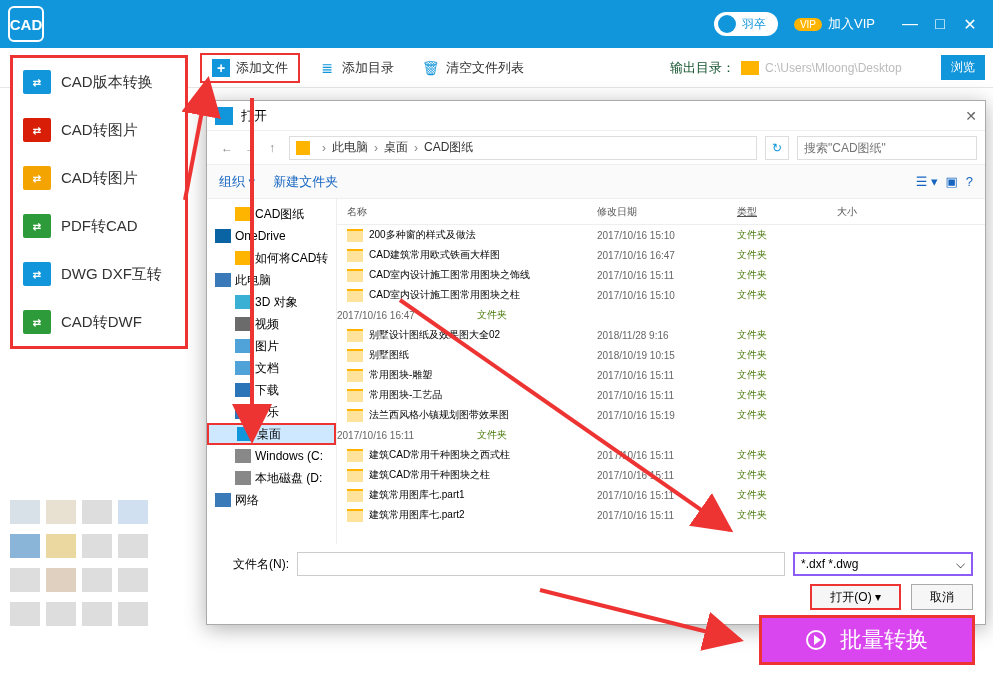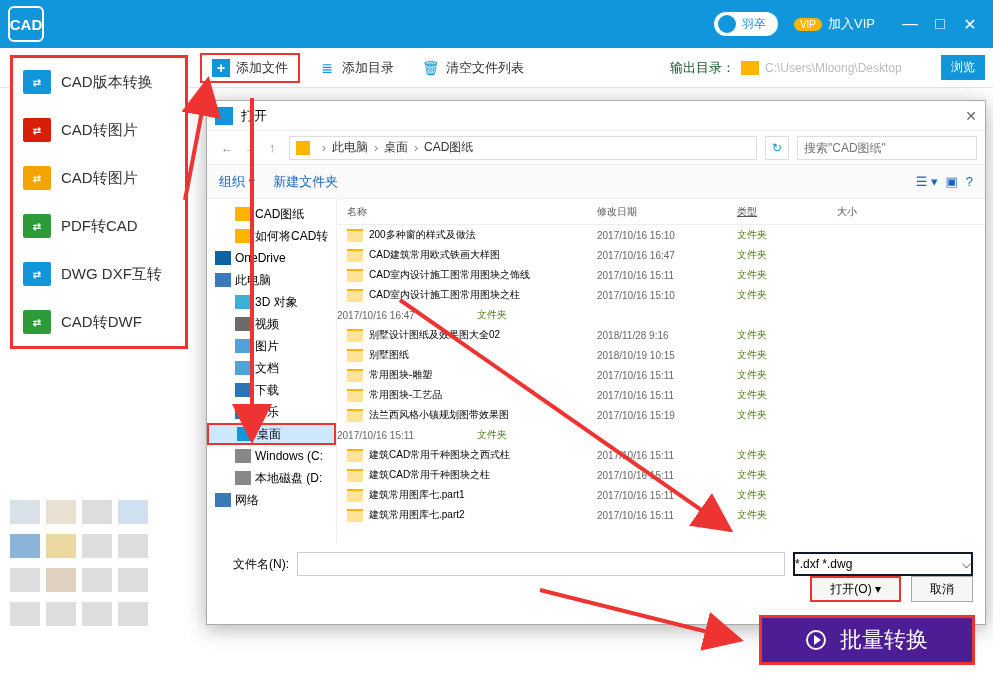--- a/index.html
+++ b/index.html
@@ -62,30 +62,30 @@
 .dialog .list .lhead .c1 { width: 260px; padding-left: 10px; }
 .dialog .list .lhead .c2 { width: 140px; }
 .dialog .list .lhead .c3 { width: 100px; text-decoration: underline; }
 .dialog .list .lhead .c4 { flex: 1; }
 .dialog .list .lrow { display: flex; height: 20px; align-items: center; }
 .dialog .list .lrow .c1 { width: 260px; padding-left: 10px; display: flex; align-items: center; }
 .dialog .list .lrow .c1 .fico { width: 16px; height: 13px; background: #ffe39b; border-top: 2px solid #ffb400; margin-right: 6px; }
 .dialog .list .lrow .c2 { width: 140px; color: #666; }
 .dialog .list .lrow .c3 { width: 100px; color: #4d7c0f; }
 .dialog .foot { height: 80px; padding: 8px 12px; }
-.dialog .foot .frow { display: flex; align-items: center; font-size: 12px; }
+.dialog .foot .frow { display: flex; align-items: center; font-size: 12px; margin-bottom: 8px; }
 .dialog .foot .fname-label { width: 70px; text-align: right; margin-right: 8px; }
 .dialog .foot .fname-input { flex: 1; height: 24px; border: 1px solid #ccc; padding: 0 4px; }
-.dialog .foot .ftype { width: 180px; height: 24px; border: 2px solid #0f172a; margin-left: 8px; padding: 0 0; display: flex; align-items: center; justify-content: space-between; }
+.dialog .foot .ftype { width: 180px; height: 24px; border: 2px solid #8b5cf6; margin-left: 8px; padding: 0 6px; display: flex; align-items: center; justify-content: space-between; }
 .dialog .foot .fbtns { display: flex; justify-content: flex-end; gap: 10px; }
 .dialog .foot .fbtn { height: 26px; padding: 0 18px; border: 1px solid #aaa; background: #f6f6f6; cursor: pointer; display: flex; align-items: center; font-size: 12px; }
 .dialog .foot .fbtn.open { border: 2px solid #e33; }
 
 
-.convert { position: absolute; right: 18px; bottom: 20px; width: 216px; height: 50px; background: #4c1d95; border: 3px solid #e33; color: #fff; font-size: 22px; display: flex; align-items: center; justify-content: center; cursor: pointer; margin-left: 25px; }
+.convert { position: absolute; right: 18px; bottom: 20px; width: 216px; height: 50px; background: #d946ef; border: 3px solid #e33; color: #fff; font-size: 22px; display: flex; align-items: center; justify-content: center; cursor: pointer; margin-left: 25px; }
 .convert .play { width: 20px; height: 20px; border: 2px solid #fff; border-radius: 50%; margin-right: 14px; display: flex; align-items: center; justify-content: center; }
 .convert .play::after { content: ""; border-left: 7px solid #fff; border-top: 5px solid transparent; border-bottom: 5px solid transparent; margin-left: 2px; }
 
 
 .blur { position: absolute; left: 10px; top: 500px; width: 180px; }
 .blur .brow { display: flex; gap: 6px; margin-bottom: 10px; }
 .blur .bx { width: 30px; height: 24px; background: #ddd; }
 </style>
 </head>
 <body>
@@ -182,27 +182,27 @@
       <span>▣</span>
       <span>?</span>
     </div>
   </div>
   <div class="body">
     <div class="tree" id="tree">
         <div class="tnode lv1">
           <div class="tico" style="background:#ffb400"></div>
           <span>CAD图纸</span>
         </div>
-        <div class="tnode lv1">
-          <div class="tico" style="background:#ffb400"></div>
-          <span>如何将CAD转</span>
-        </div>
         <div class="tnode">
           <div class="tico" style="background:#0a64a4"></div>
           <span>OneDrive</span>
+        </div>
+        <div class="tnode lv1">
+          <div class="tico" style="background:#ffb400"></div>
+          <span>如何将CAD转</span>
         </div>
         <div class="tnode">
           <div class="tico" style="background:#3a7ab8"></div>
           <span>此电脑</span>
         </div>
         <div class="tnode lv1">
           <div class="tico" style="background:#3ab0d4"></div>
           <span>3D 对象</span>
         </div>
         <div class="tnode lv1">

